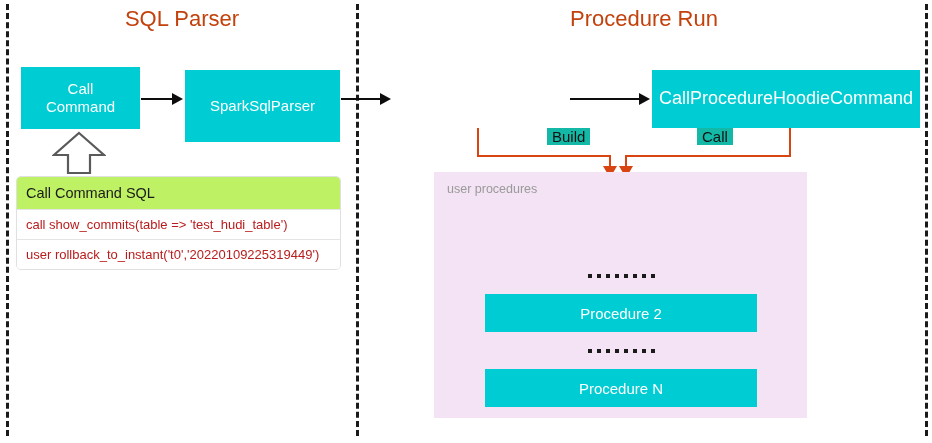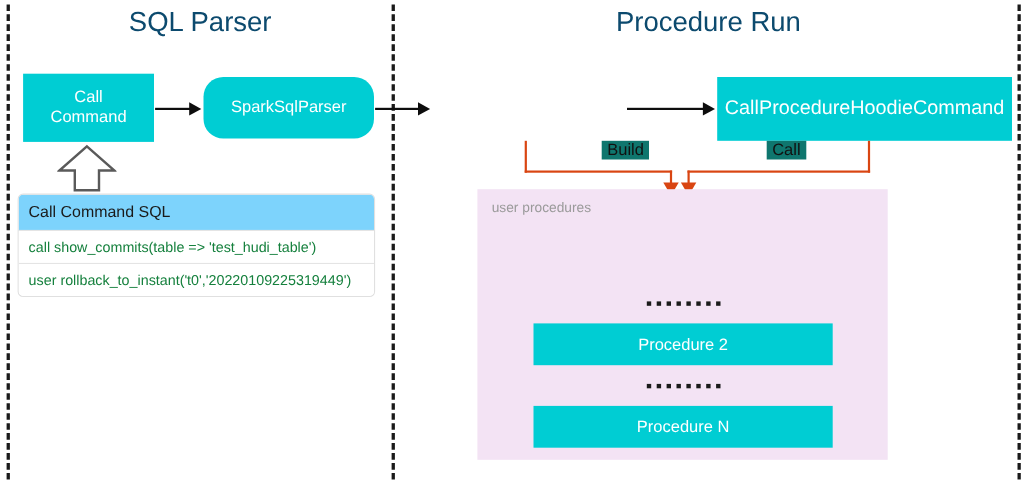--- a/index.html
+++ b/index.html
@@ -24,22 +24,22 @@
     height: 432px;
     border-left: 3px dashed #1a1a1a;
   }
   #divider-left   { left: 6px;   }
   #divider-mid    { left: 356px; }
   #divider-right  { left: 925px; }
 
   
   .section-title {
     position: absolute;
-    font-size: 25px;
-    color: #0c4a6e;
+    font-size: 22px;
+    color: #c2410c;
     white-space: nowrap;
     text-align: center;
   }
   #title-sql   { left: 0px;   top: 6px;  width: 364px; }
   #title-proc  { left: 360px; top: 6px;  width: 568px; }
 
   
   .node {
     position: absolute;
     background: #00cdd3;
@@ -47,21 +47,21 @@
     display: flex;
     align-items: center;
     justify-content: center;
     text-align: center;
     font-size: 15px;
     line-height: 1.18;
     box-sizing: border-box;
     white-space: pre-line;
   }
   #node-call-command  { left: 21px;  top: 67px; width: 119px; height: 62px; }
-  #node-sparksql      { left: 185px; top: 70px; width: 155px; height: 56px; border-radius: 18px; }
+  #node-sparksql      { left: 185px; top: 70px; width: 155px; height: 72px; }
   #node-hoodieproc    { left: 392px; top: 70px; width: 177px; height: 58px; }
   #node-callprochoodie{ left: 652px; top: 70px; width: 268px; height: 58px; font-size: 18px;}
 
   
   .arrow-line {
     position: absolute;
     height: 0;
     border-top: 2.5px solid #0d0d0d;
   }
   .arrow-head {
@@ -93,31 +93,31 @@
     left: 16px;
     top: 176px;
     width: 325px;
     border: 1px solid #e0e0e0;
     border-radius: 5px;
     overflow: hidden;
     background: #ffffff;
     box-sizing: border-box;
   }
   #sql-table .th {
-    background: #7dd3fc;
+    background: #bef264;
     font-size: 14.5px;
     color: #1a1a1a;
     padding: 8px 9px 8px 9px;
     border-bottom: 1px solid #e4e4e4;
     box-sizing: border-box;
   }
   #sql-table .td {
     background: #ffffff;
     font-size: 13px;
-    color: #15803d;
+    color: #b91c1c;
     padding: 7px 9px 7px 9px;
     border-bottom: 1px solid #e4e4e4;
     white-space: nowrap;
     box-sizing: border-box;
   }
   #sql-table .td:last-child { border-bottom: none; }
 
   
   .orange-v {
     position: absolute;
@@ -144,21 +144,21 @@
   
   #call-v-right  { left: 789px; top: 128px; height: 29px; }
   #call-h        { left: 625px; top: 155px; width: 166px; }
   #call-v-drop   { left: 625px; top: 155px; height: 14px; }
   #call-head     { left: 619px; top: 166px; }
 
   .edge-label {
     position: absolute;
     font-size: 15px;
     color: #111111;
-    background: #0f766e;
+    background: #14b8a6;
     padding: 0 5px;
     white-space: nowrap;
   }
   #label-build { left: 547px; top: 128px; }
   #label-call  { left: 697px; top: 128px; }
 
   
   #procedures-panel {
     position: absolute;
     left: 434px;

